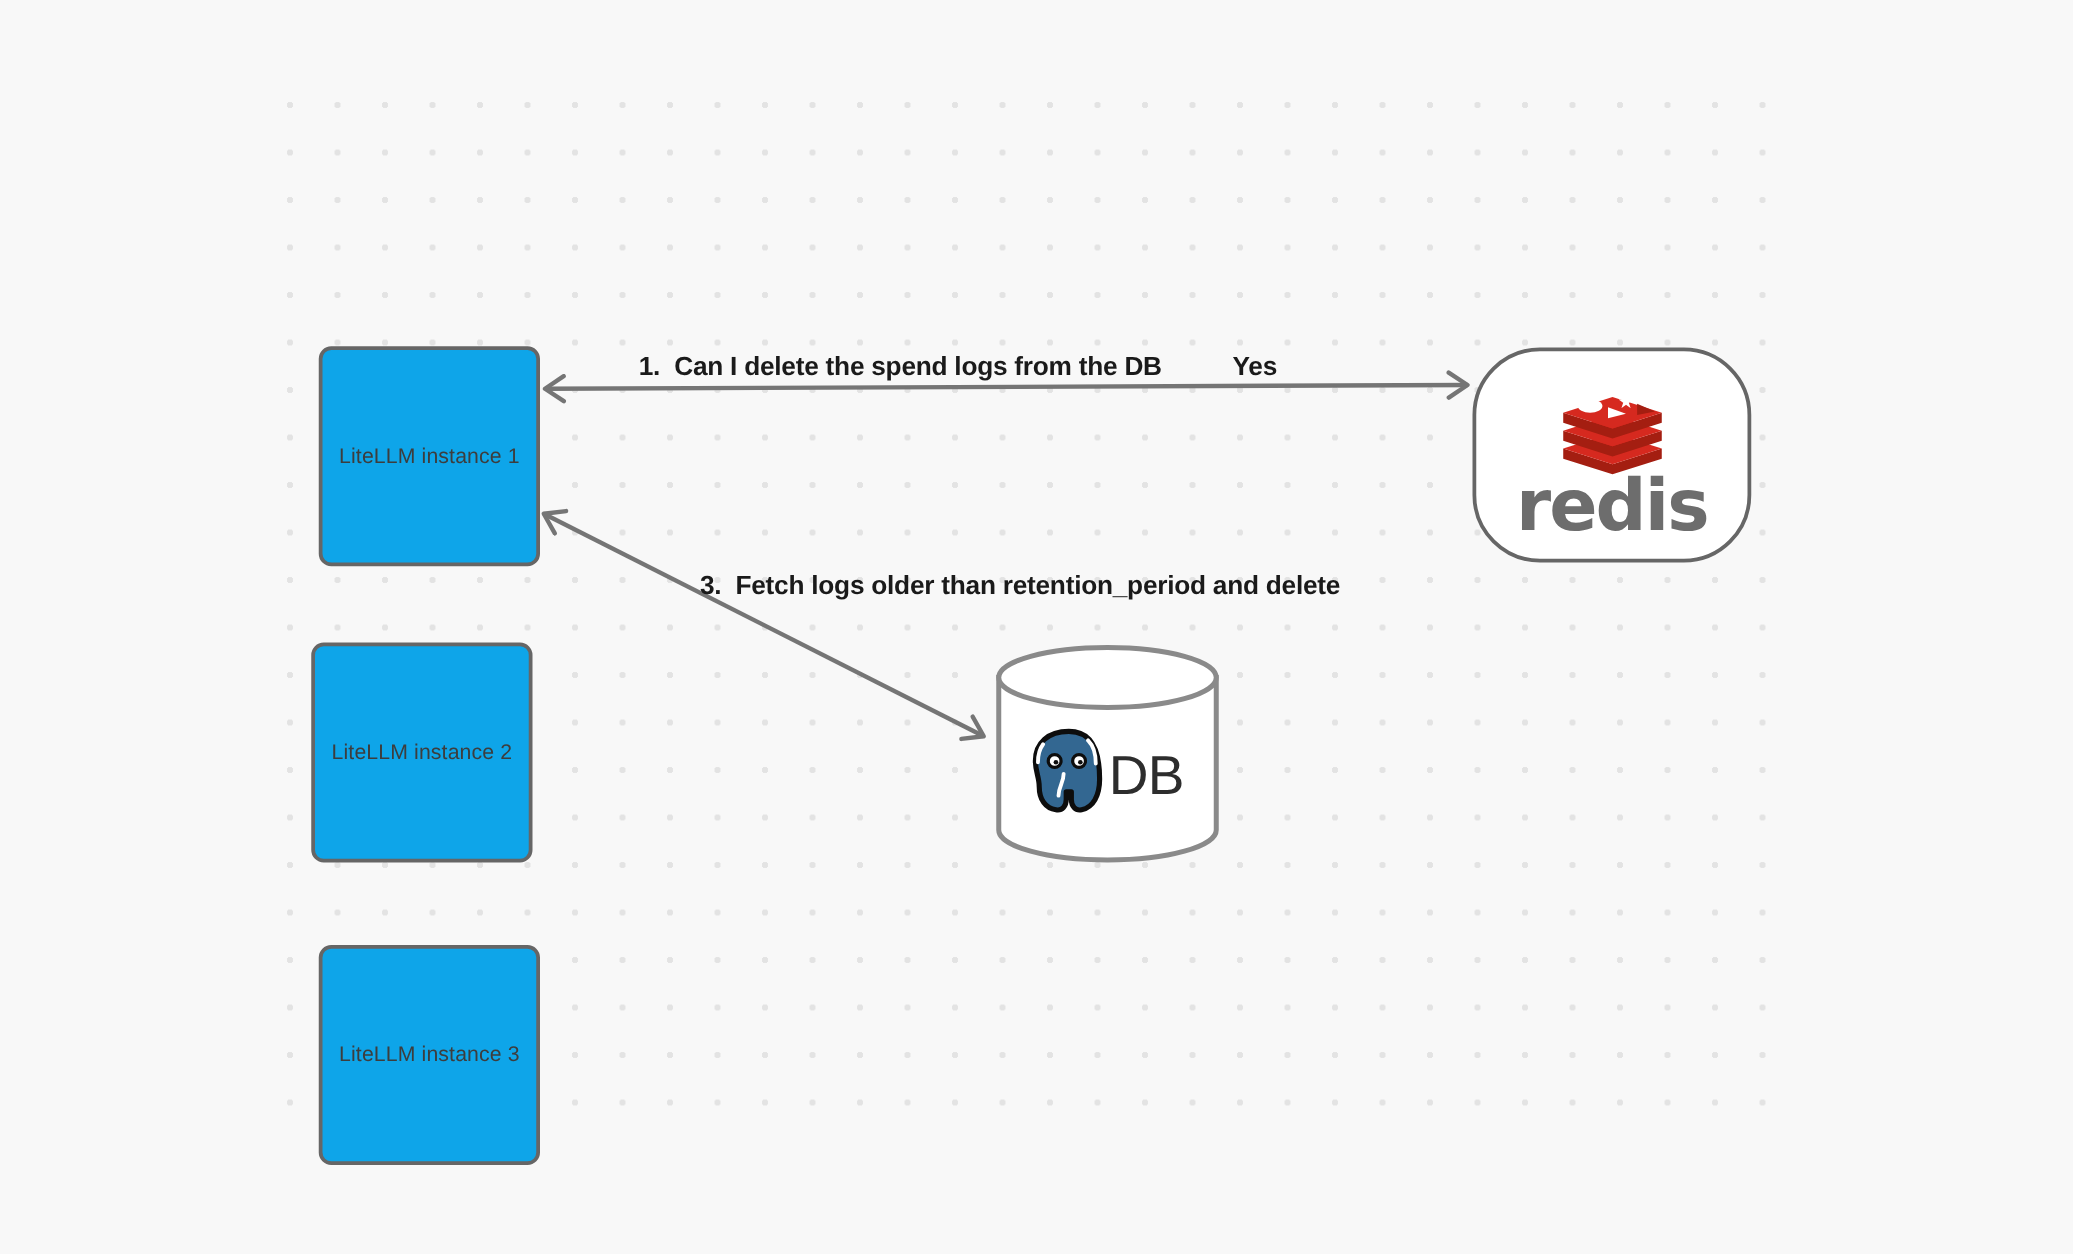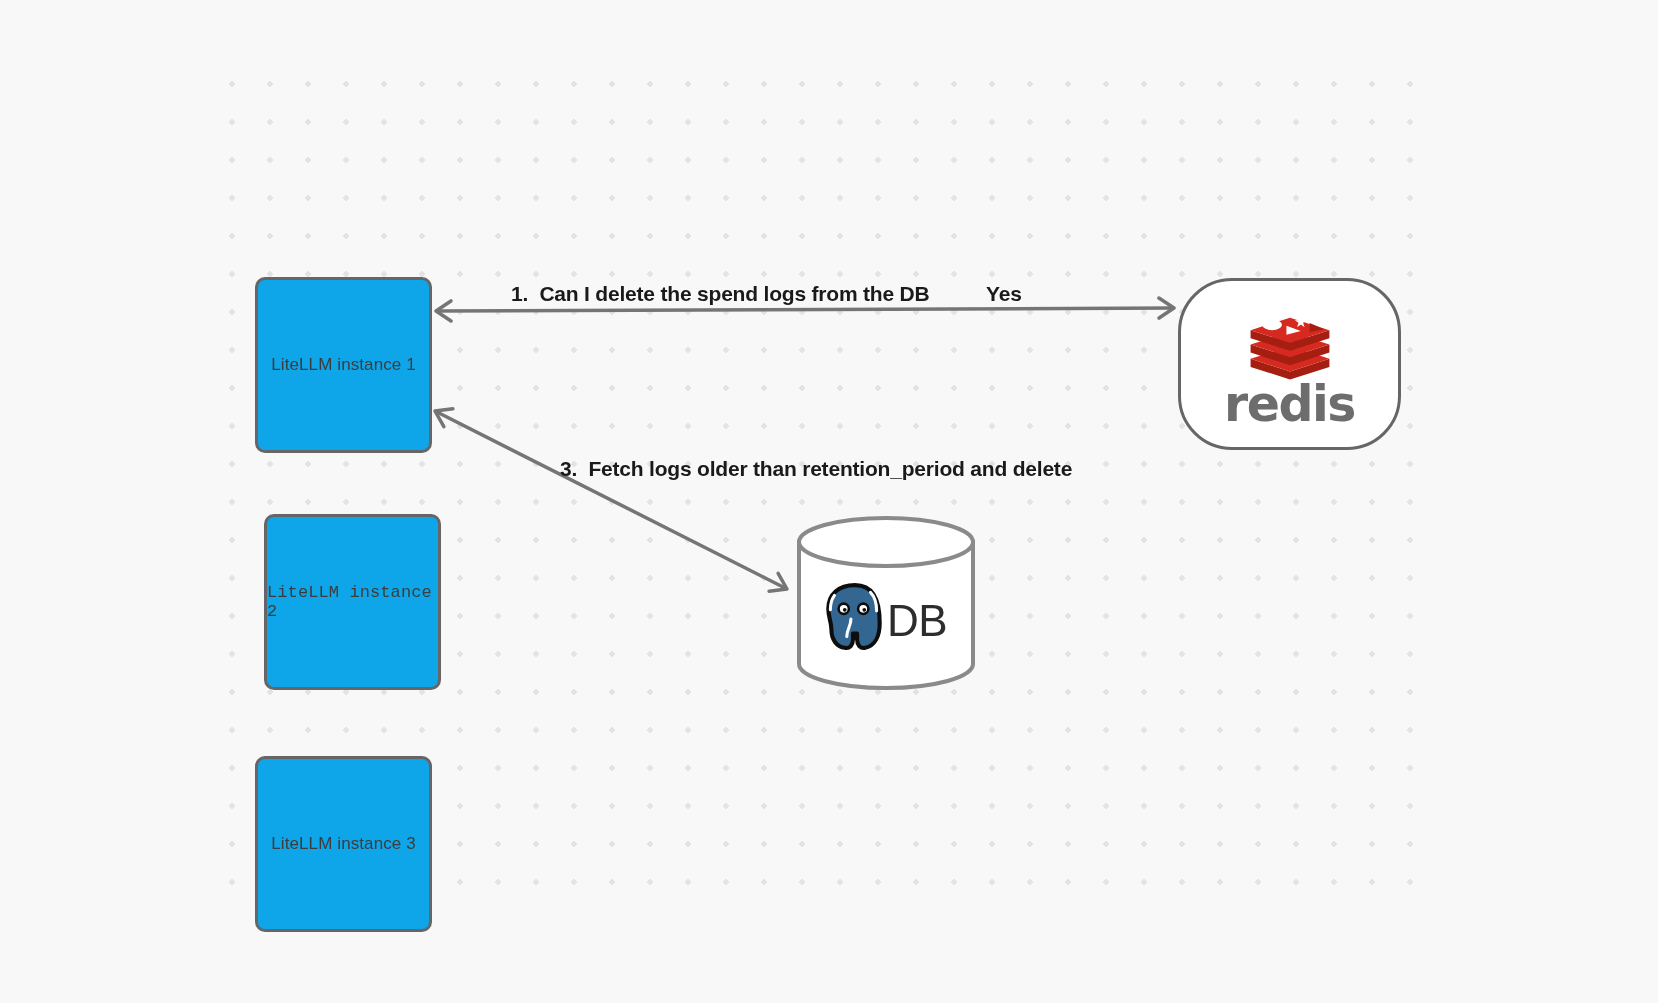--- a/index.html
+++ b/index.html
@@ -28,21 +28,21 @@
   .redis-node{
     position:absolute;left:1178px;top:278px;width:223px;height:172px;box-sizing:border-box;
     background:#fff;border:3.5px solid var(--node-border,#666);border-radius:54px;
     display:flex;flex-direction:column;align-items:center;
   }
   .redis-node svg{margin-top:33px;}
   .red-top{fill:var(--redis-red,#d6291f);}
   .red-front{fill:var(--redis-dark-red,#a41e11);}
   .white-shape{fill:#ffffff;}
   .redis-wordmark{
-    margin-top:0;font-family:"DejaVu Sans",sans-serif;font-weight:700;font-size:49px;
+    margin-top:0;font-family:"DejaVu Sans",sans-serif;font-weight:700;font-size:57px;
     line-height:42px;color:var(--redis-wordmark,#6d6d6d);letter-spacing:-1.5px;
   }
   .db-node{position:absolute;left:795px;top:514px;width:182px;height:178px;}
   .cyl{stroke:var(--cylinder-border,#8a8a8a);stroke-width:4;fill:#fff;}
   .elephant{position:absolute;left:22px;top:66px;}
   .eleph-body{fill:var(--postgres-blue,#336791);stroke:#0d0d0d;stroke-width:4;stroke-linejoin:round;}
   .eleph-eye{fill:#fff;stroke:#0d0d0d;stroke-width:2.5;}
   .eleph-pupil{fill:#0d0d0d;}
   .eleph-white{fill:none;stroke:#fff;stroke-width:3;stroke-linecap:round;}
   .db-label{
@@ -71,21 +71,21 @@
       </marker>
     </defs>
     <line x1="436" y1="311" x2="1174" y2="308" marker-start="url(#chev)" marker-end="url(#chev)"></line>
     <line x1="435" y1="411" x2="787" y2="589" marker-start="url(#chev)" marker-end="url(#chev)"></line>
   </svg>
 
   <div class="node" style="left:255px;top:277px;">
     <span class="node-label">LiteLLM instance 1</span>
   </div>
 
-  <div class="node" style="left:264px;top:514px;font-family:Liberation Mono, monospace;">
+  <div class="node" style="left:249px;top:514px;">
     <span class="node-label">LiteLLM instance 2</span>
   </div>
 
   <div class="node" style="left:255px;top:756px;">
     <span class="node-label">LiteLLM instance 3</span>
   </div>
 
   <div class="redis-node">
     <svg width="86" height="70" viewBox="0 0 96 78">
 

